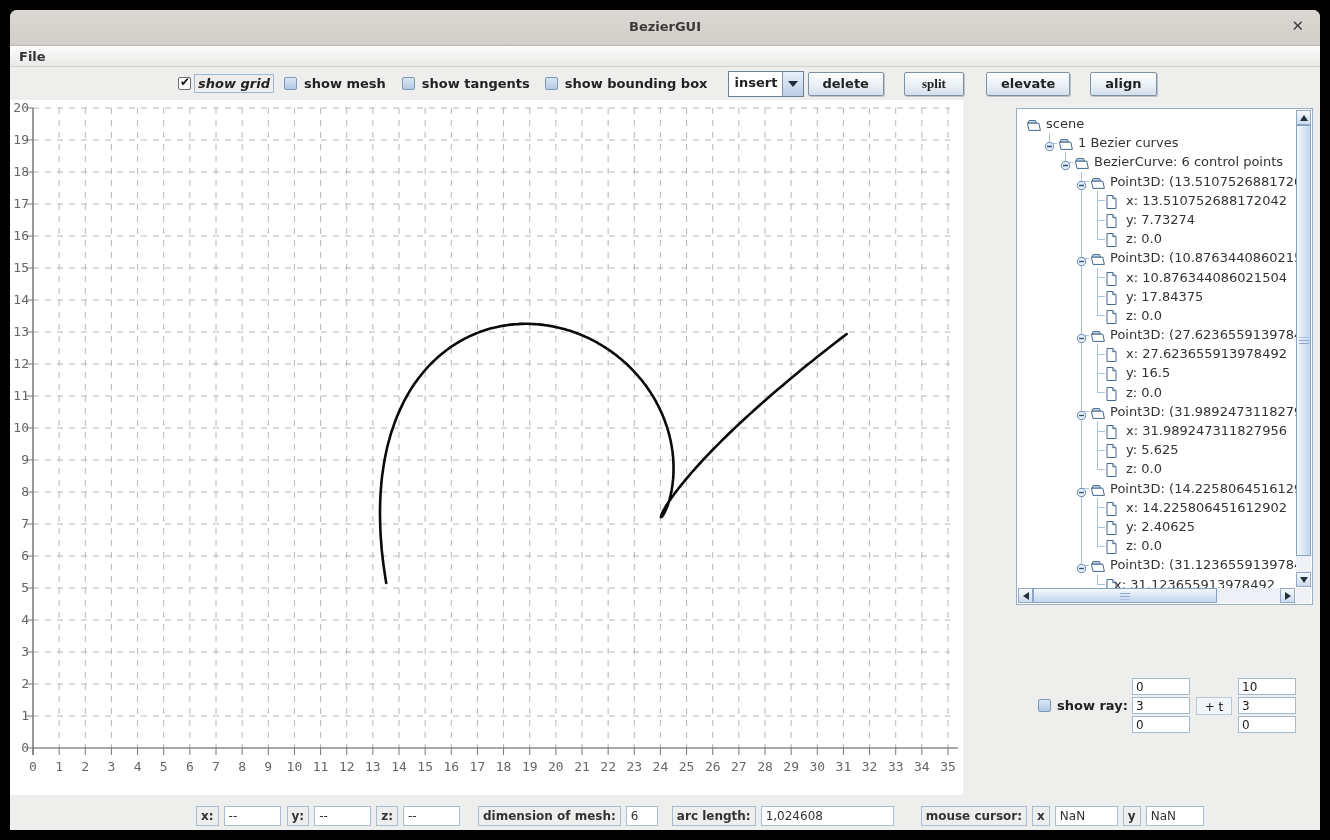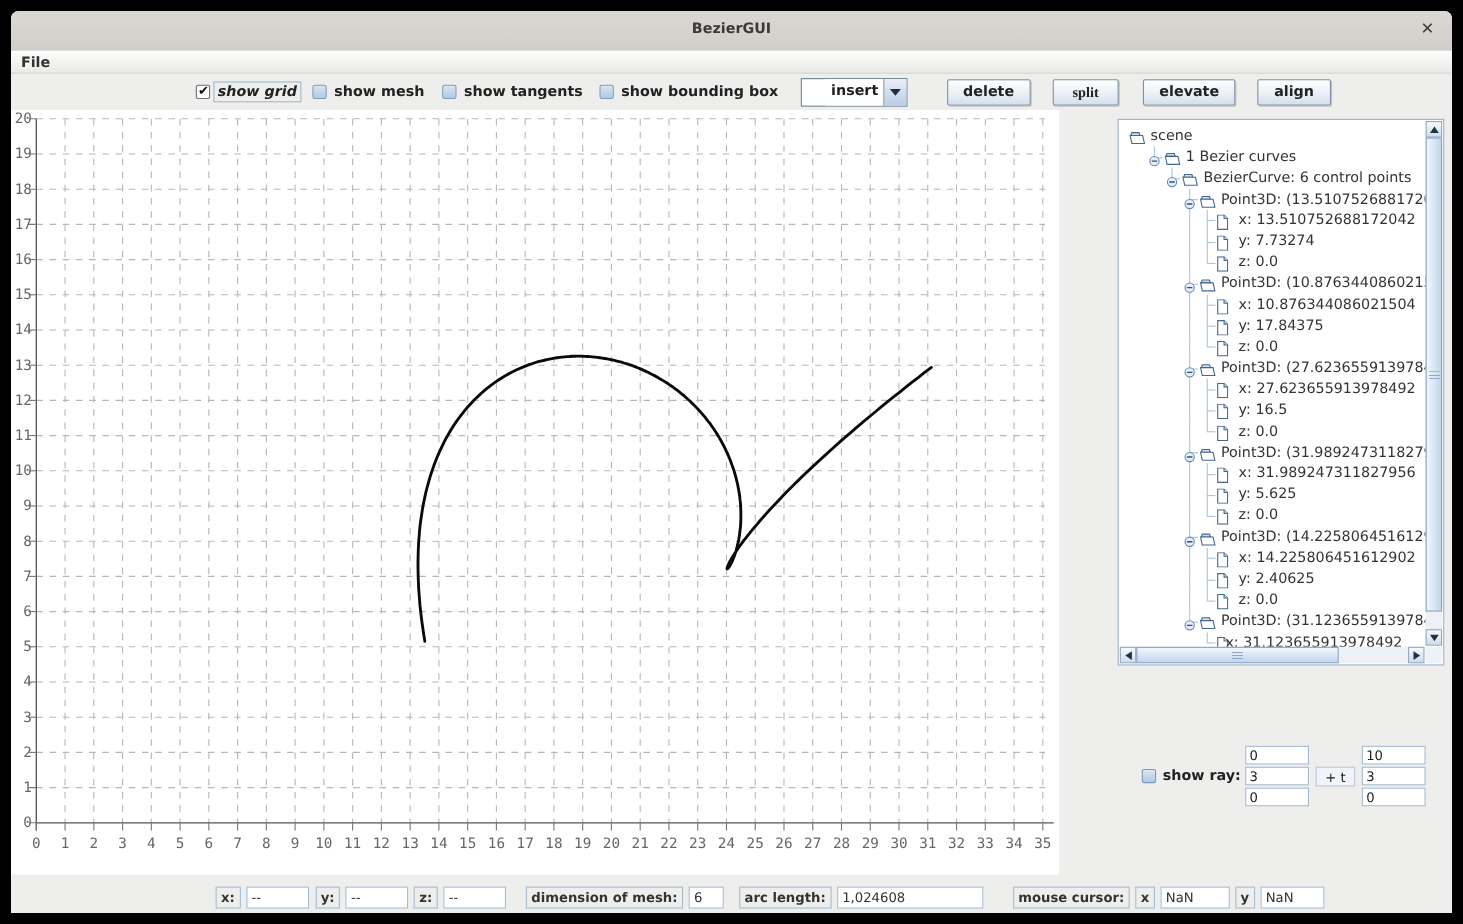--- a/index.html
+++ b/index.html
@@ -18,21 +18,21 @@
   .menuitem{display:inline-block;padding:2px 9px;font-size:13px;font-weight:bold;color:#333;}
   
   .toolbar{position:absolute;left:0;top:57px;width:100%;height:33px;display:flex;align-items:center;padding-left:168px;box-sizing:border-box;}
   .cbgroup{display:flex;align-items:center;gap:5px;}
   .cbox{width:13px;height:13px;box-sizing:border-box;border:1px solid #7e99bb;border-radius:2px;
         background:linear-gradient(#d9e6f4,#b2c9e2);position:relative;}
   .cbox.checked{background:#fff;border-color:#6f6f6f;}
   .cbox.checked::after{content:"✔";position:absolute;left:1px;top:-3px;font-size:12px;color:#111;}
   .cblabel{font-size:13px;font-weight:bold;color:#222;padding:0 2px;}
   .cblabel.focused{outline:1px solid #9db9d8;outline-offset:1px;}
-  .combo{display:flex;align-items:stretch;height:24px;border:1px solid #6e8095;background:#fff;margin-left:18px;padding-left:21px;}
+  .combo{display:flex;align-items:stretch;height:24px;border:1px solid #6e8095;background:#fff;margin-left:18px;}
   .combo-text{width:47px;padding:3px 0 0 6px;font-size:13px;font-weight:bold;color:#222;background:#fff;}
   .combo-arrow{width:20px;border-left:1px solid #8596a8;background:linear-gradient(#e8f0f8,#b9cde4);
                display:flex;align-items:center;justify-content:center;}
   .tri-down{width:0;height:0;border-left:5px solid transparent;border-right:5px solid transparent;border-top:6px solid #1f2d3d;}
   .jbtn{height:24px;min-width:60px;padding:0 14px;font-family:inherit;font-size:13px;font-weight:bold;color:#222;
         background:linear-gradient(#ffffff 0%,#eaf0f6 55%,#d4dfeb 100%);
         border:1px solid #7f92a4;border-radius:2px;box-shadow:1px 1px 0 rgba(150,160,170,.55);}
   
   .canvas-panel{position:absolute;left:0;top:90px;width:953px;height:695px;background:#fff;}
   
@@ -111,21 +111,21 @@
             <span class="cblabel">show bounding box</span>
           </span>
         </span>
       <span class="combo">
         <span class="combo-text">insert</span>
         <span class="combo-arrow">
             <span class="tri-down"></span>
           </span>
       </span>
       <span id="tb-buttons" style="display:flex;align-items:center;">
-          <button class="jbtn" style="margin-left: 36px;">delete</button>
+          <button class="jbtn" style="margin-left: 4px;">delete</button>
           <button class="jbtn" style="margin-left: 20px; font-family: Liberation Serif, serif;">split</button>
           <button class="jbtn" style="margin-left: 22px;">elevate</button>
           <button class="jbtn" style="margin-left: 20px;">align</button>
         </span>
     </div>
 
     <div class="canvas-panel">
       <svg id="plot" width="953" height="695">
           <line x1="49.142857" y1="8" x2="49.142857" y2="648" stroke="#b6b6b6" stroke-width="1" stroke-dasharray="6 6"></line>
           <line x1="75.285714" y1="8" x2="75.285714" y2="648" stroke="#b6b6b6" stroke-width="1" stroke-dasharray="6 6"></line>

